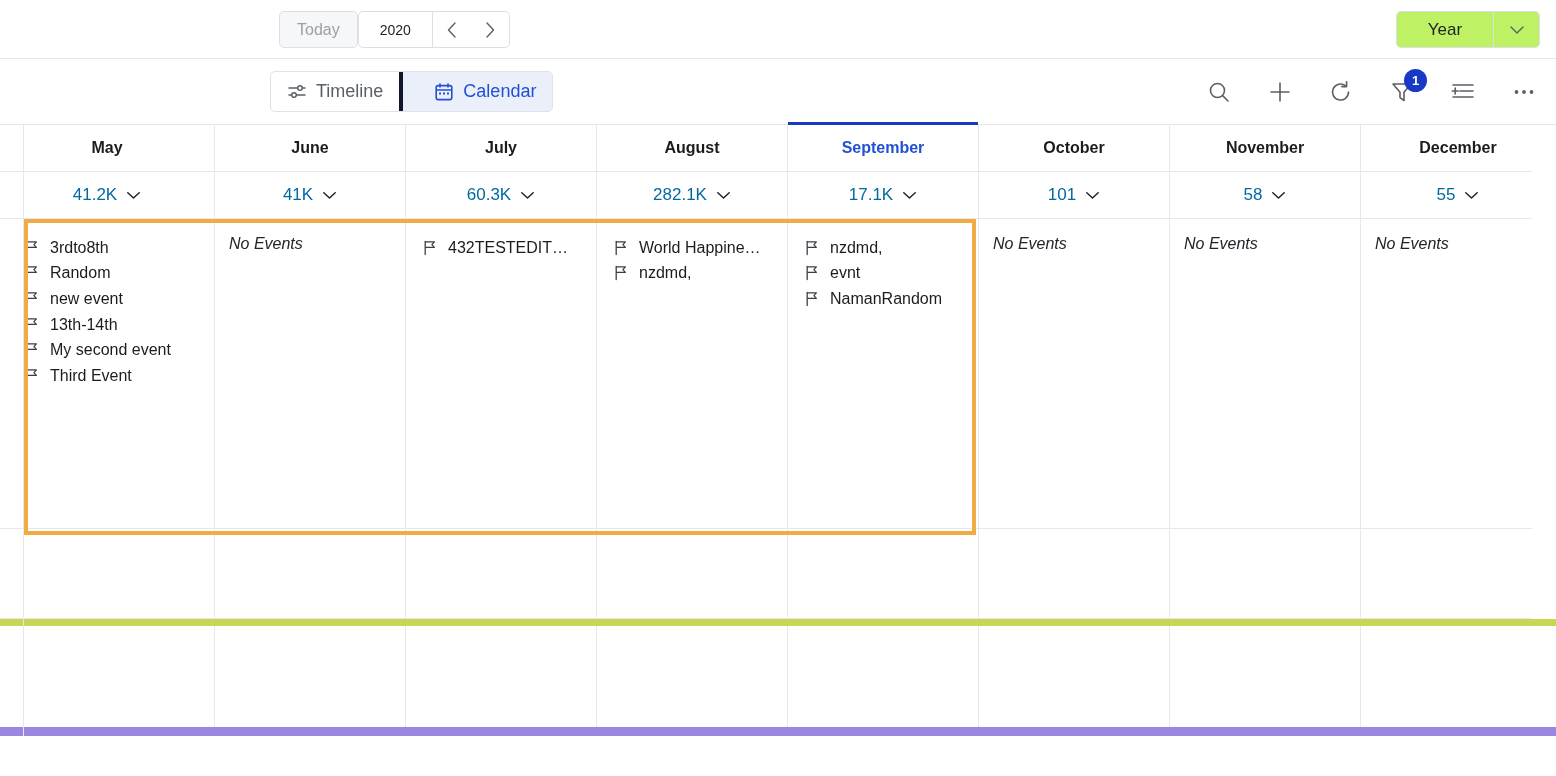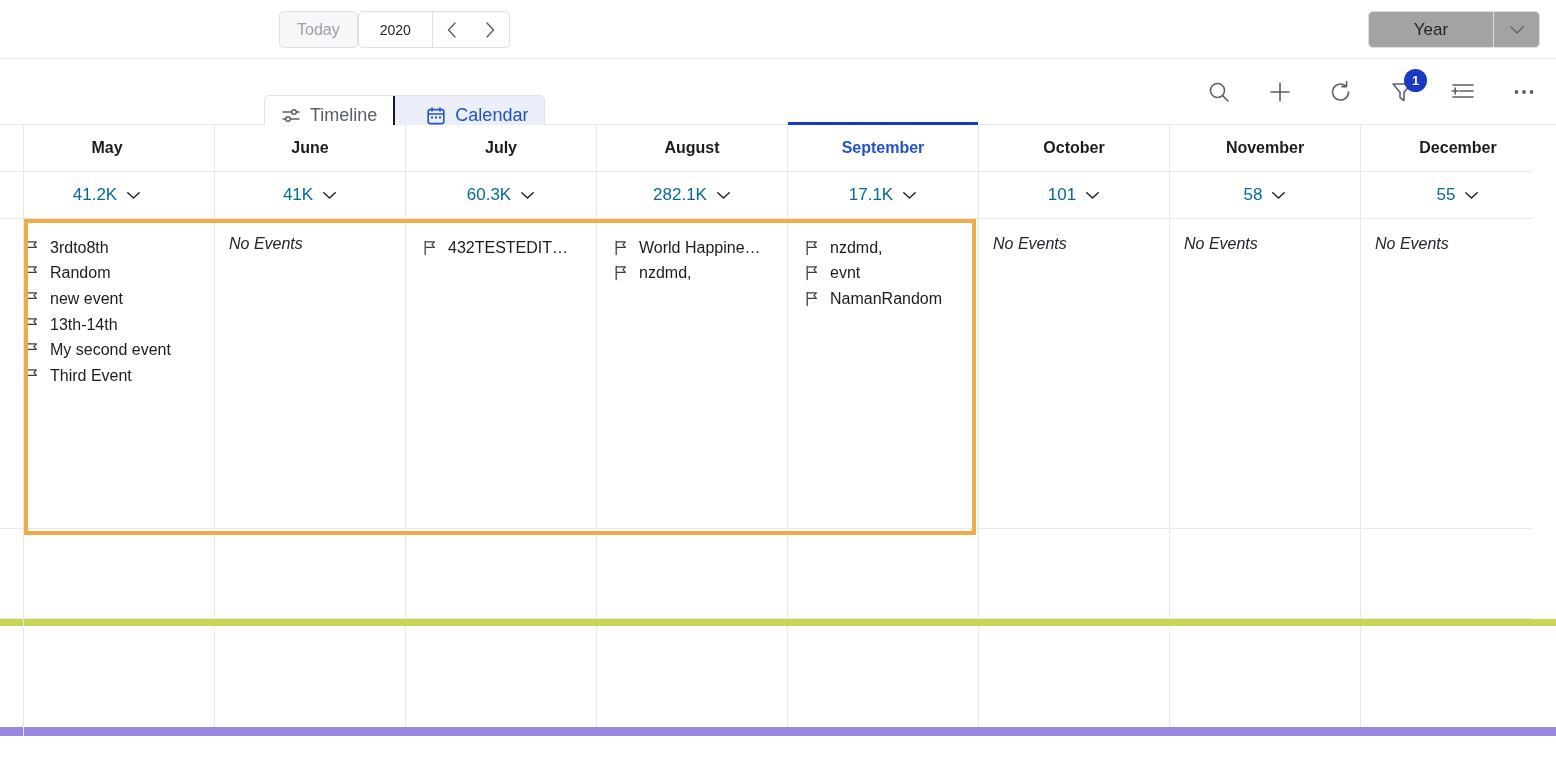--- a/index.html
+++ b/index.html
@@ -58,24 +58,24 @@
     display: flex; align-items: center; justify-content: center;
     cursor: pointer;
   }
   .year-arrow svg { display: block; }
 
   .period-select {
     position: absolute;
     right: 16px; top: 11px;
     display: flex; align-items: stretch;
     height: 37px;
-    width: 172px;
+    width: 144px;
     border: 1px solid #dcdfe4;
     border-radius: 5px;
-    background: #a3a3a3;
+    background: #bef264;
     overflow: hidden;
   }
   .period-value {
     flex: 1;
     display: flex; align-items: center; justify-content: center;
     font-size: 17px;
     color: #22242a;
     border-right: 1px solid #dcdfe4;
   }
   .period-caret {
@@ -85,39 +85,38 @@
 
   
   .toolbar {
     position: relative;
     height: 66px;
     border-bottom: 1px solid #e4e6ea;
     background: #ffffff;
   }
   .viewtoggle {
     position: absolute;
-    left: 264px; top: 12px;
+    left: 270px; top: 12px;
     display: flex;
     height: 41px;
     border: 1px solid #dfe2e7;
     border-radius: 5px;
     overflow: hidden;
     background: #ffffff;
-    margin-top: 24px;
   }
   .viewtoggle .seg {
     display: flex;
     align-items: center;
     gap: 9px;
     padding: 0 16px;
     font-size: 18px;
     color: #5b6067;
     cursor: pointer;
   }
-  .viewtoggle .seg + .seg { border-left: 2px solid #0f172a; padding-left: 31px; }
+  .viewtoggle .seg + .seg { border-left: 4px solid #0f172a; padding-left: 31px; }
   .viewtoggle .seg.active {
     background: #eaeff9;
     color: #2250d4;
   }
   .viewtoggle .seg svg { display: block; }
 
   .icon-cluster {
     position: absolute;
     right: 18px; top: 0;
     height: 66px;

